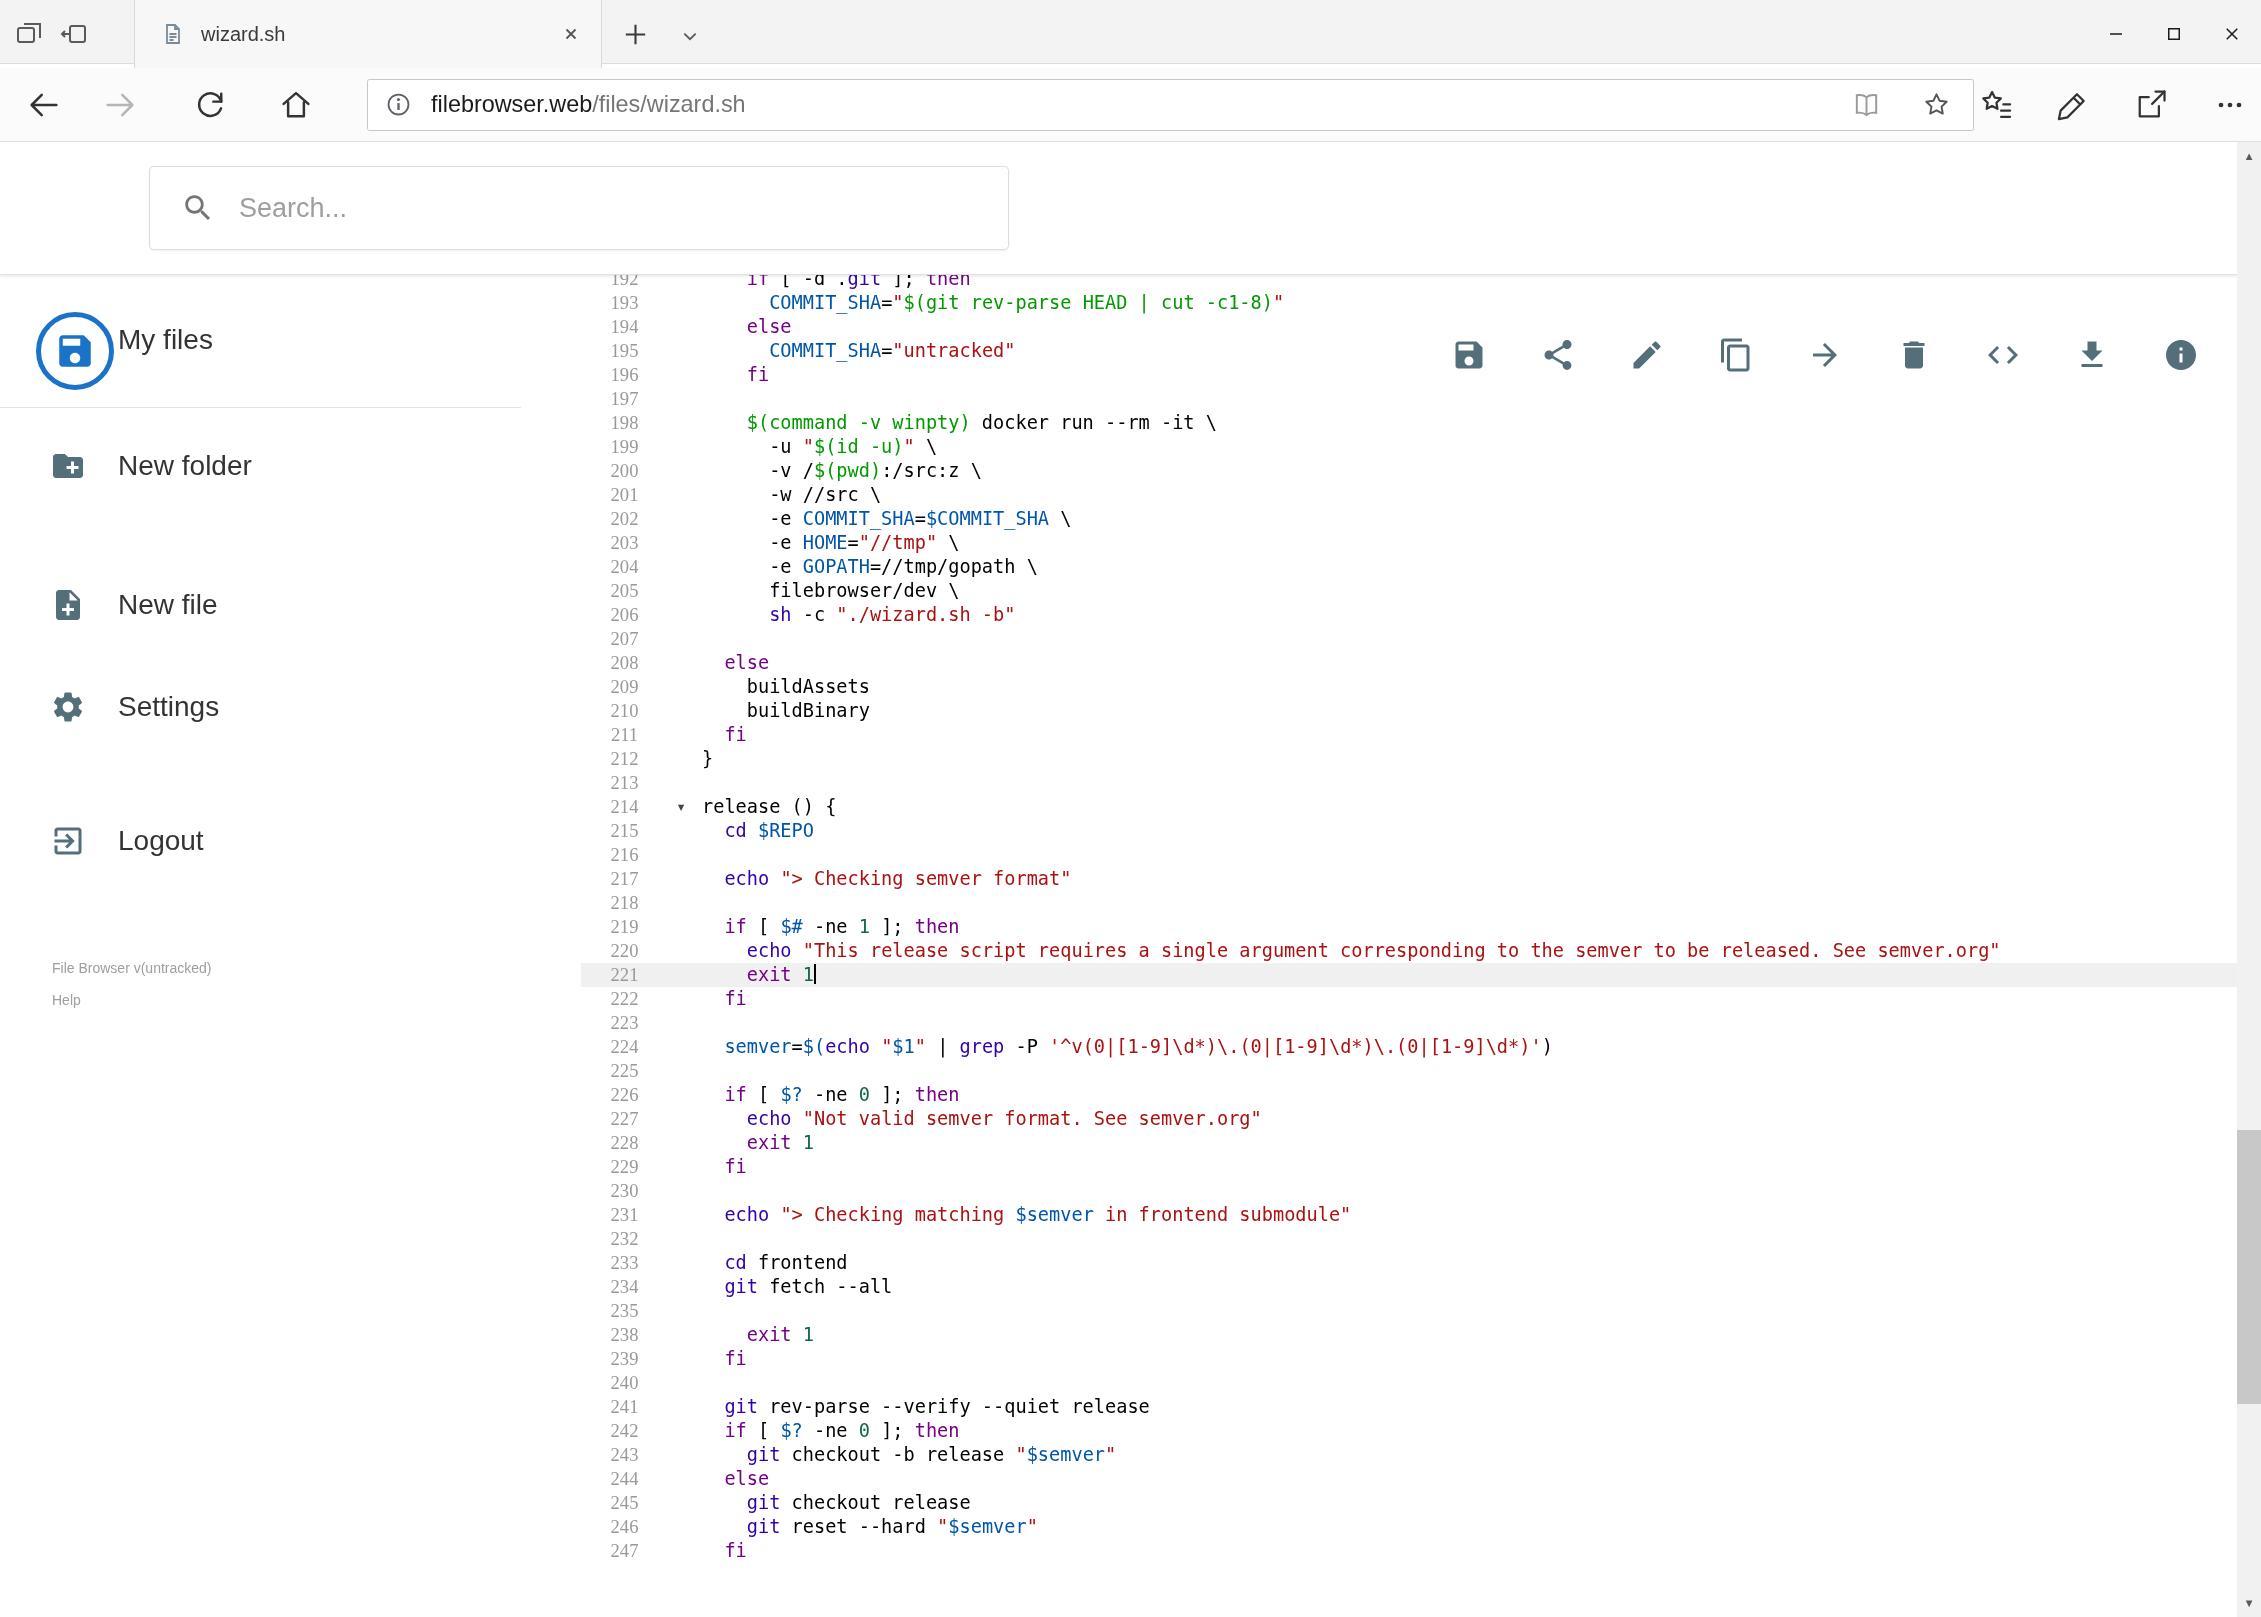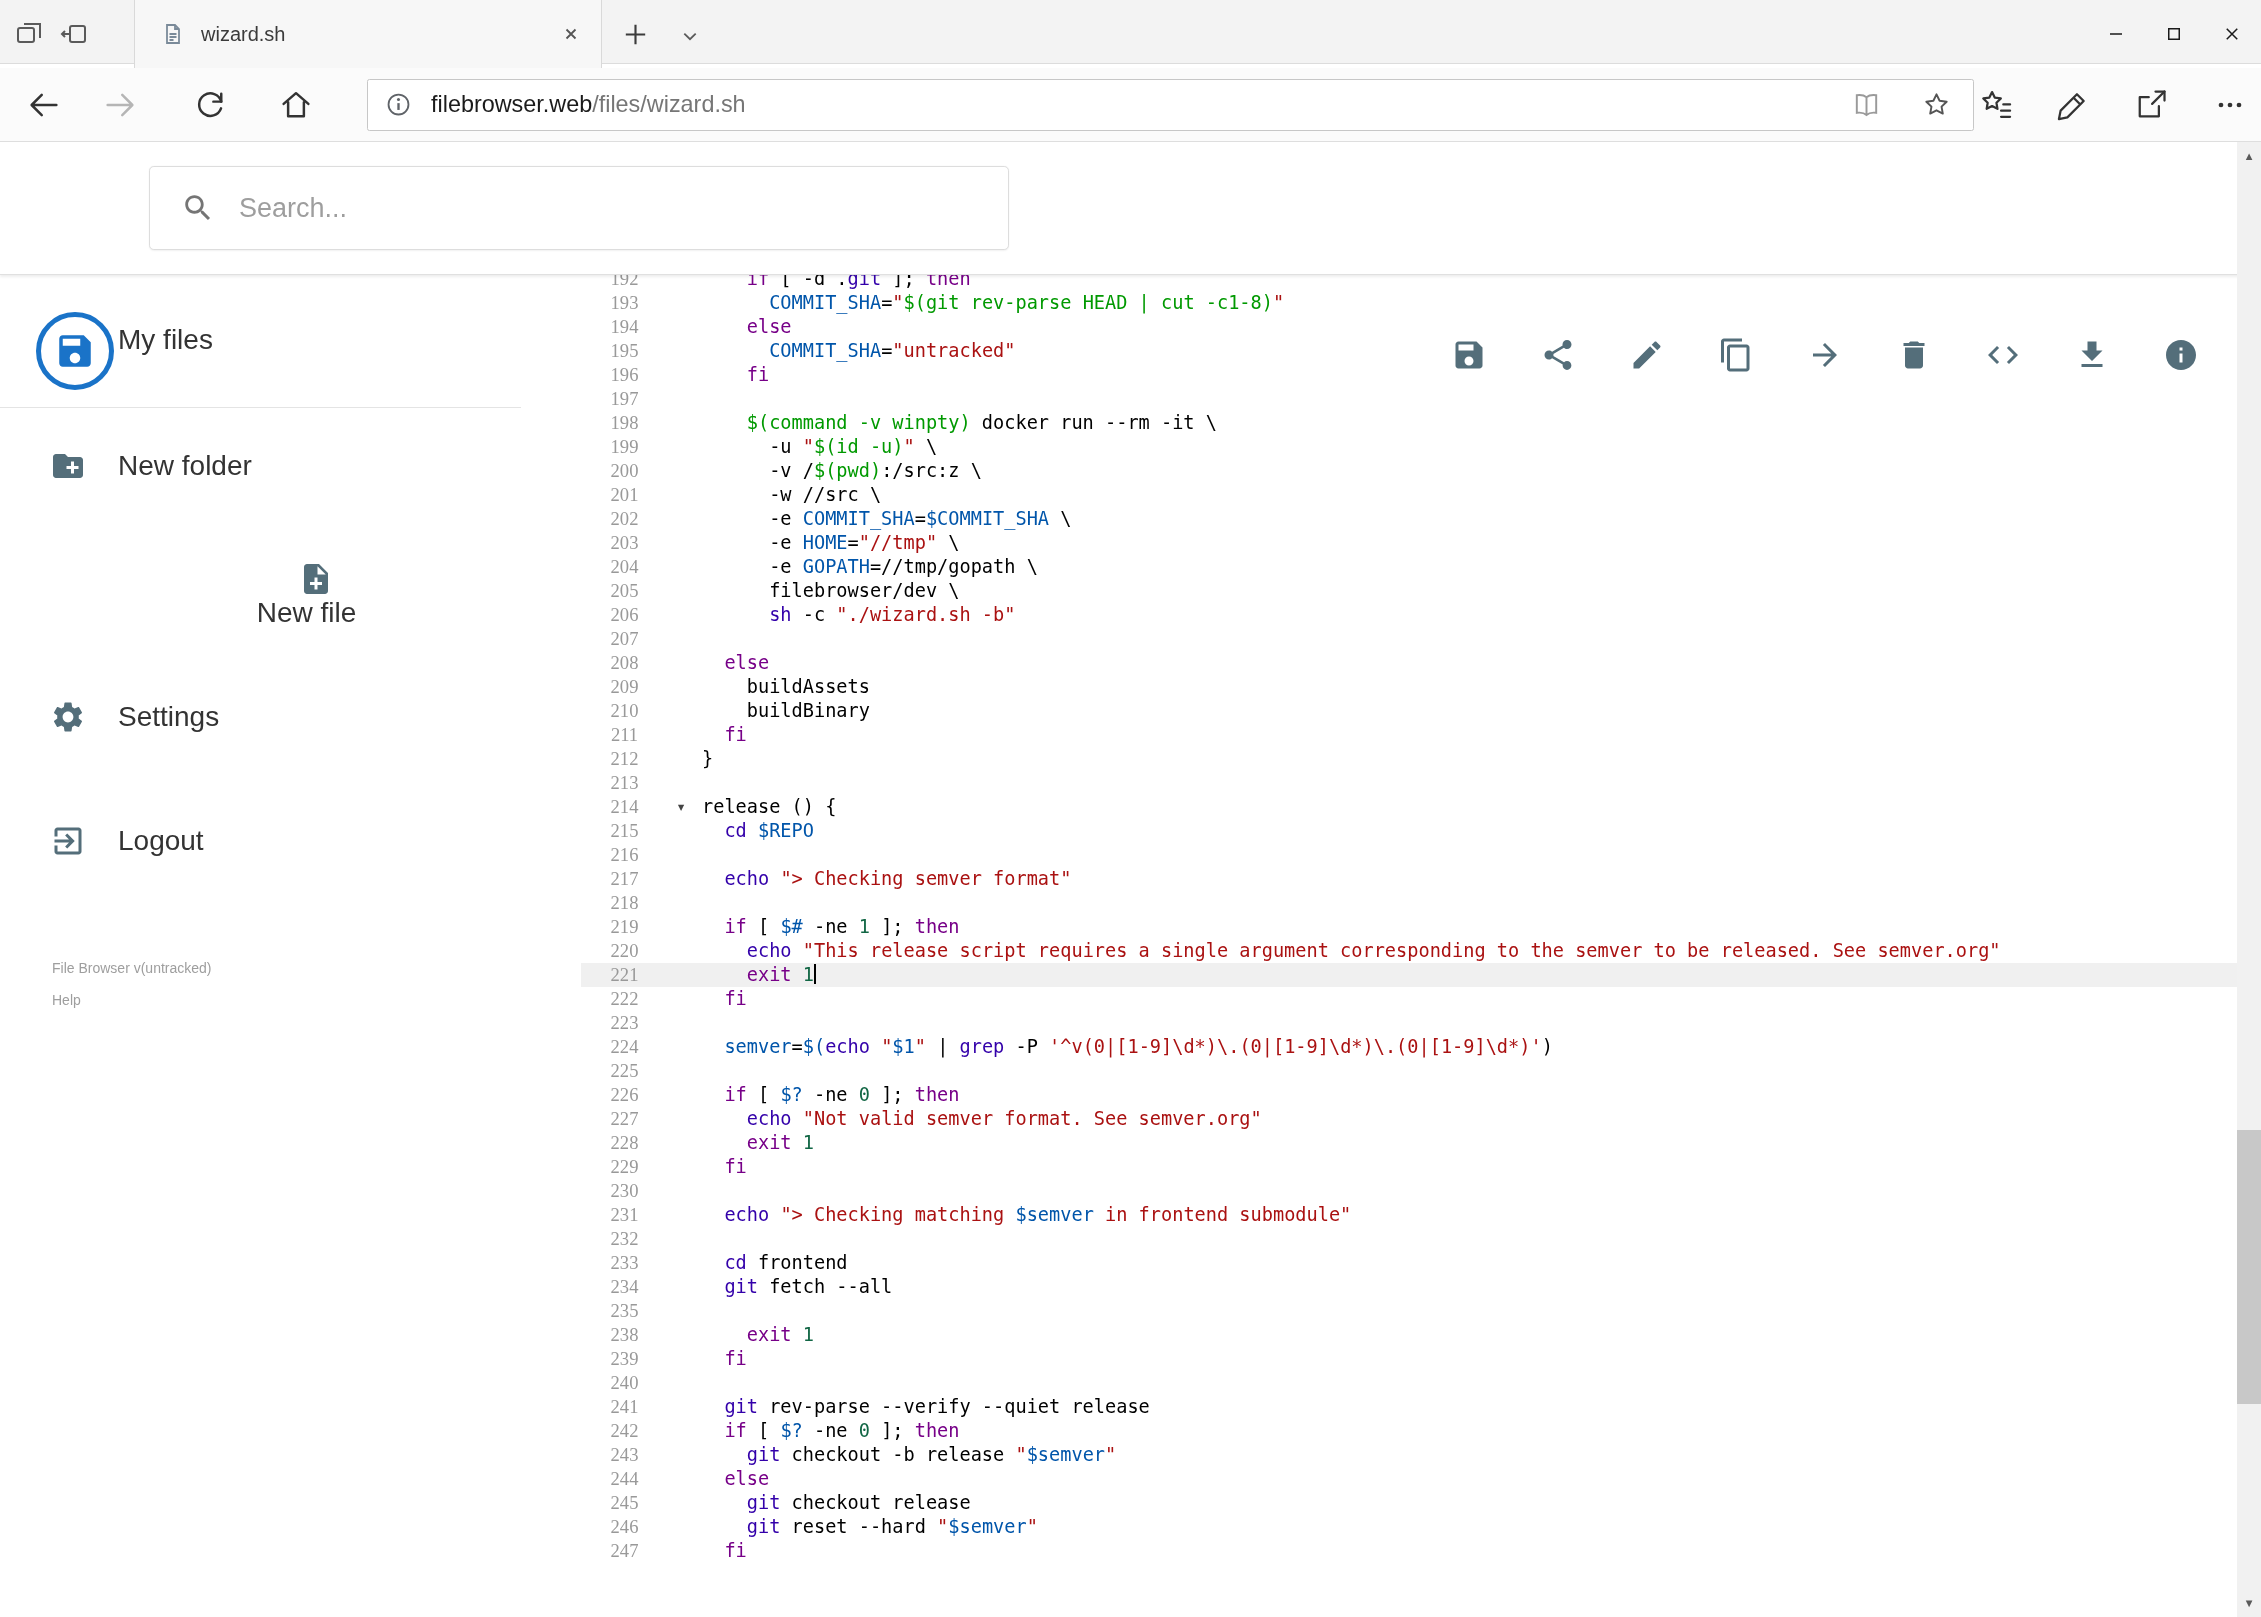--- a/index.html
+++ b/index.html
@@ -57,21 +57,21 @@
   .search input::placeholder { color:#9e9e9e; }
   .fb-toolbar { position:absolute; right:62px; top:195px; display:flex; gap:53px; }
   .fb-toolbar button { width:36px; height:36px; color:var(--toolbar-icon); }
 
   
   .sidebar { position:absolute; left:0; top:275px; width:581px; bottom:0; background:#fff; }
   .side-item { position:absolute; left:0; width:581px; height:76px; display:flex; align-items:center; }
   .side-item .sicon { margin-left:50px; width:36px; height:36px; color:var(--toolbar-icon); }
   .side-item .slabel { margin-left:32px; font-size:28px; color:var(--sidebar-text); }
   .it-1 { top:27.4px; } .divider { position:absolute; left:0; top:132px; width:521px; height:0.8px; background:#e4e4e4; }
-  .it-2 { top:153px; } .it-3 { top:286px;flex-direction:column; } .it-4 { top:404px; } .it-5 { top:528px; }
+  .it-2 { top:153px; } .it-3 { top:292px; } .it-4 { top:394px; } .it-5 { top:528px; }
   .side-footer { position:absolute; left:52px; top:677px; font-size:14px; color:#9e9e9e; line-height:32px; }
   .side-footer a { color:#9e9e9e; text-decoration:none; display:block; }
 
   
   .editor { position:absolute; left:581px; top:275px; width:1656px; bottom:0; overflow:hidden; background:#fff; }
   .cm-lines { margin-top:-8px; }
   .cm-row { display:flex; height:24px; font:18.6px/24px "DejaVu Sans Mono", monospace; }
   .cm-row.active { background:var(--active-line); }
   .cm-gutter { width:87px; text-align:center; color:var(--gutter-text); flex:none;font-family:Liberation Serif, serif; }
   .cm-fold { width:26px; flex:none; text-align:center; font-size:16px; color:#444; }

